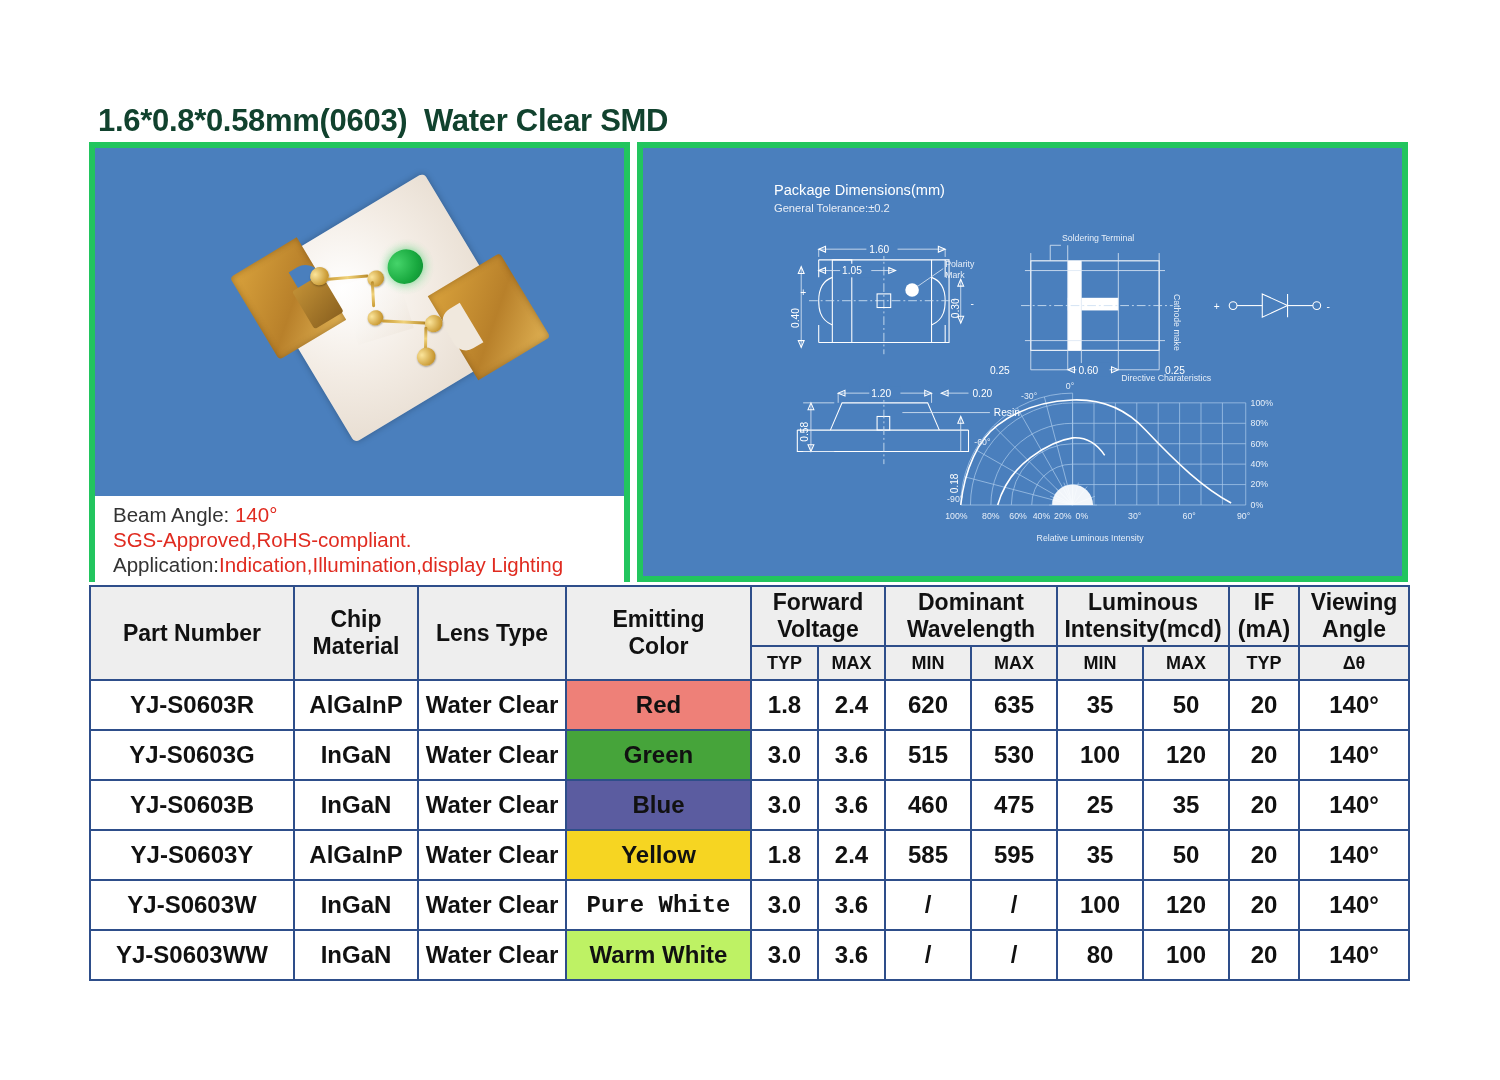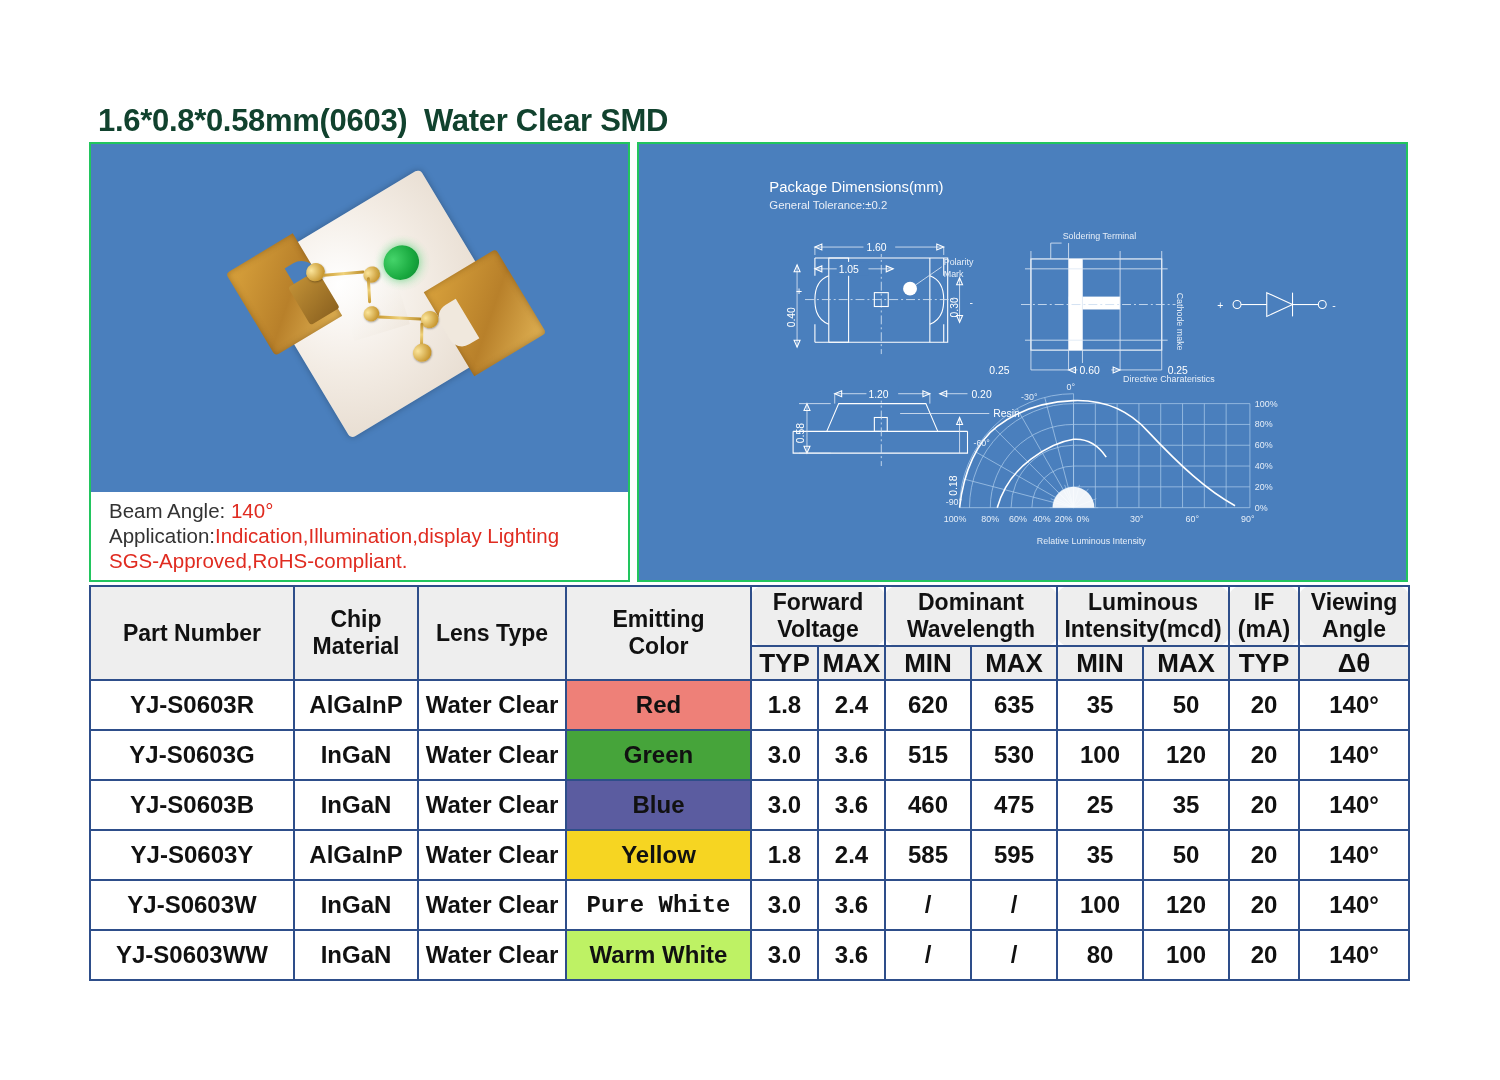--- a/index.html
+++ b/index.html
@@ -16,21 +16,21 @@
   .title{
     position:absolute;left:98px;top:103px;
     font-size:31px;font-weight:bold;
     color:#11422e;letter-spacing:-0.3px;
     white-space:pre;
   }
 
   
   .panel{
     position:absolute;
-    border:2px solid #22c55e;
+    border:6px solid #22c55e;
     box-sizing:border-box;
     background:#4a7fbd;
   }
   #photo-panel{left:89px;top:142px;width:541px;height:440px;background:#0369a1;}
   #photo-area{
     position:absolute;left:0;top:0;width:100%;height:348px;
     background:#4a7fbd;overflow:hidden;
   }
   #caption{
     position:absolute;left:0;top:348px;width:100%;height:88px;
@@ -118,22 +118,22 @@
   }
   #spec-table th,#spec-table td{
     border:2px solid #2e4e8a;
     text-align:center;
     vertical-align:middle;
     font-weight:bold;
     color:#111111;
     padding:0;
   }
   #spec-table thead th{background:#eeeeee;font-size:23px;line-height:27px;}
-  #spec-table thead th.grp{height:58px;border-radius:12px;}
-  #spec-table thead th.sub{height:32px;font-size:26px;}
+  #spec-table thead th.grp{height:58px;}
+  #spec-table thead th.sub{height:32px;font-size:18px;}
   #spec-table thead th.tall{height:90px;}
   #spec-table tbody td{height:48px;font-size:24px;background:#ffffff;}
   td.mat{color:#2e8b36;}
   td.colorcell{font-size:23px;}
 </style>
 </head>
 <body>
 
 <div id="root">
 
@@ -160,24 +160,24 @@
 
         <div class="chip-halo"></div>
         <div class="green-chip"></div>
       </div>
     </div>
 
     <div id="caption">
       <div class="cap-line">
         <span>Beam Angle: </span><span class="cap-red">140°</span>
       </div>
+      <div class="cap-line cap-red">SGS-Approved,RoHS-compliant.</div>
       <div class="cap-line">
         <span>Application:</span><span class="cap-red">Indication,Illumination,display Lighting</span>
       </div>
-      <div class="cap-line cap-red">SGS-Approved,RoHS-compliant.</div>
     </div>
   </div>
 
   <div class="panel" id="draw-panel">
     <svg id="draw-svg" viewBox="0 0 771 440">
 
       <text class="dwg-title" x="130" y="48">Package Dimensions(mm)</text>
       <text class="dwg-sub" x="130" y="66">General Tolerance:±0.2</text>
 
       <g>

